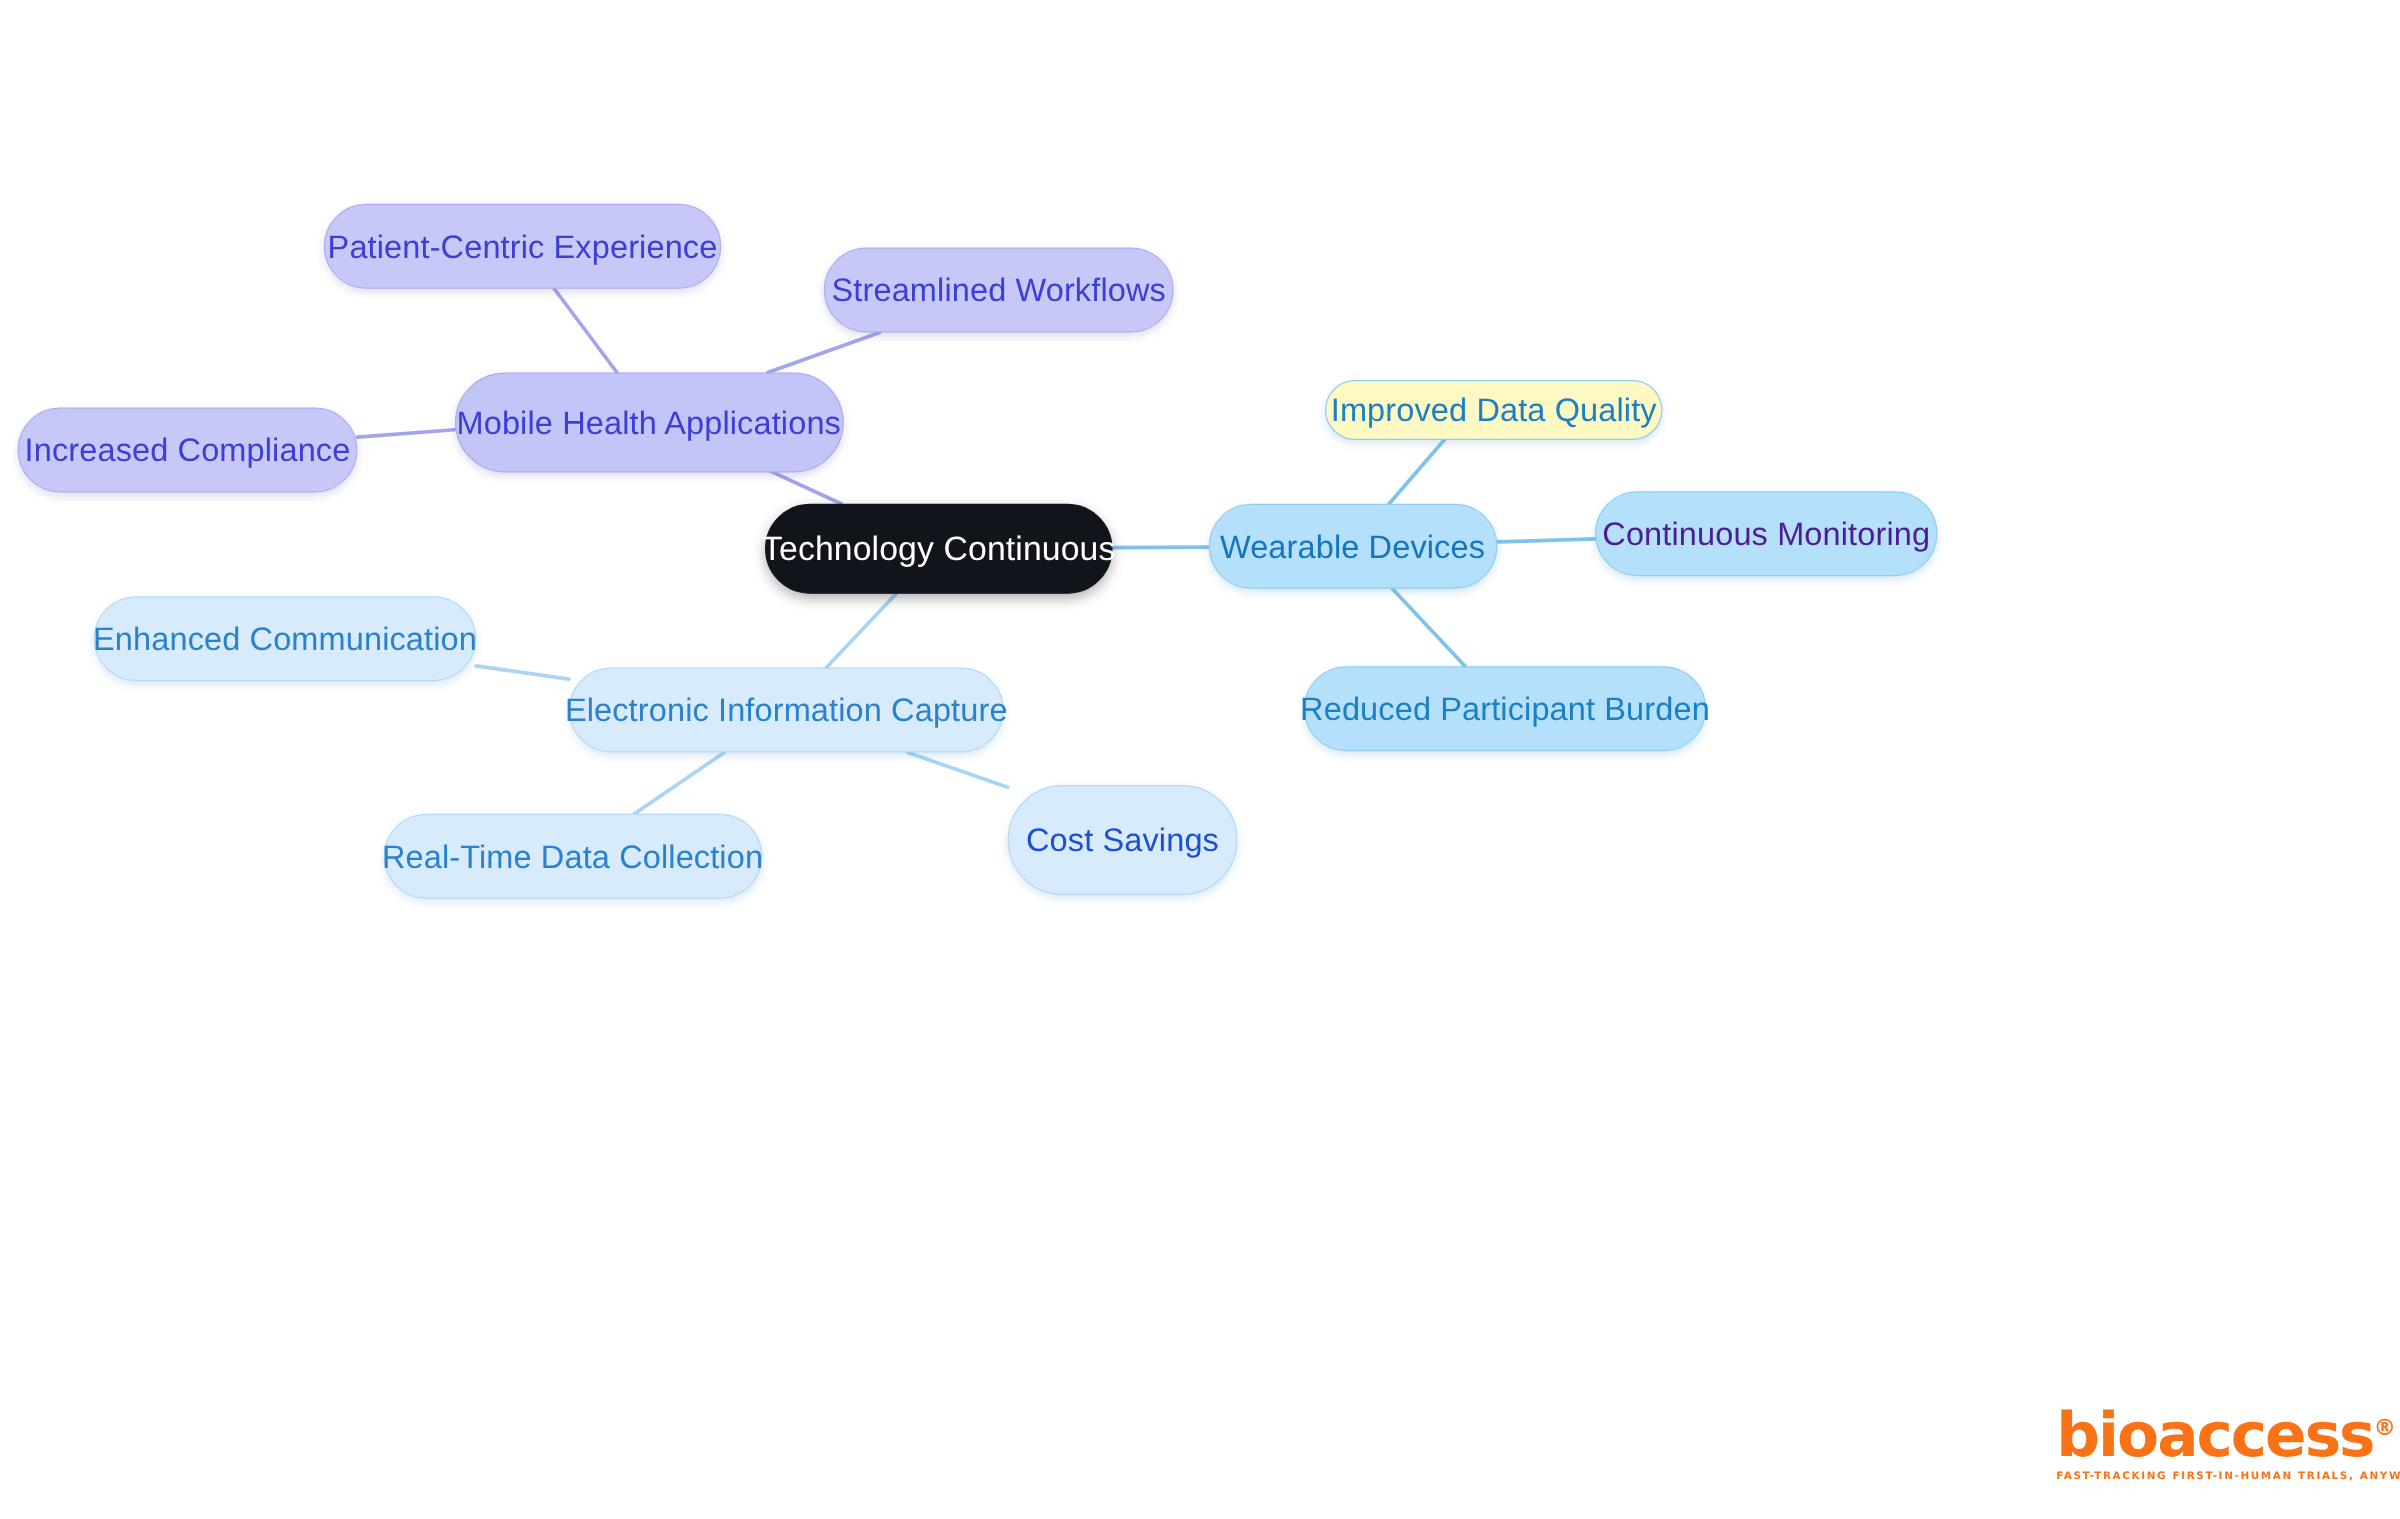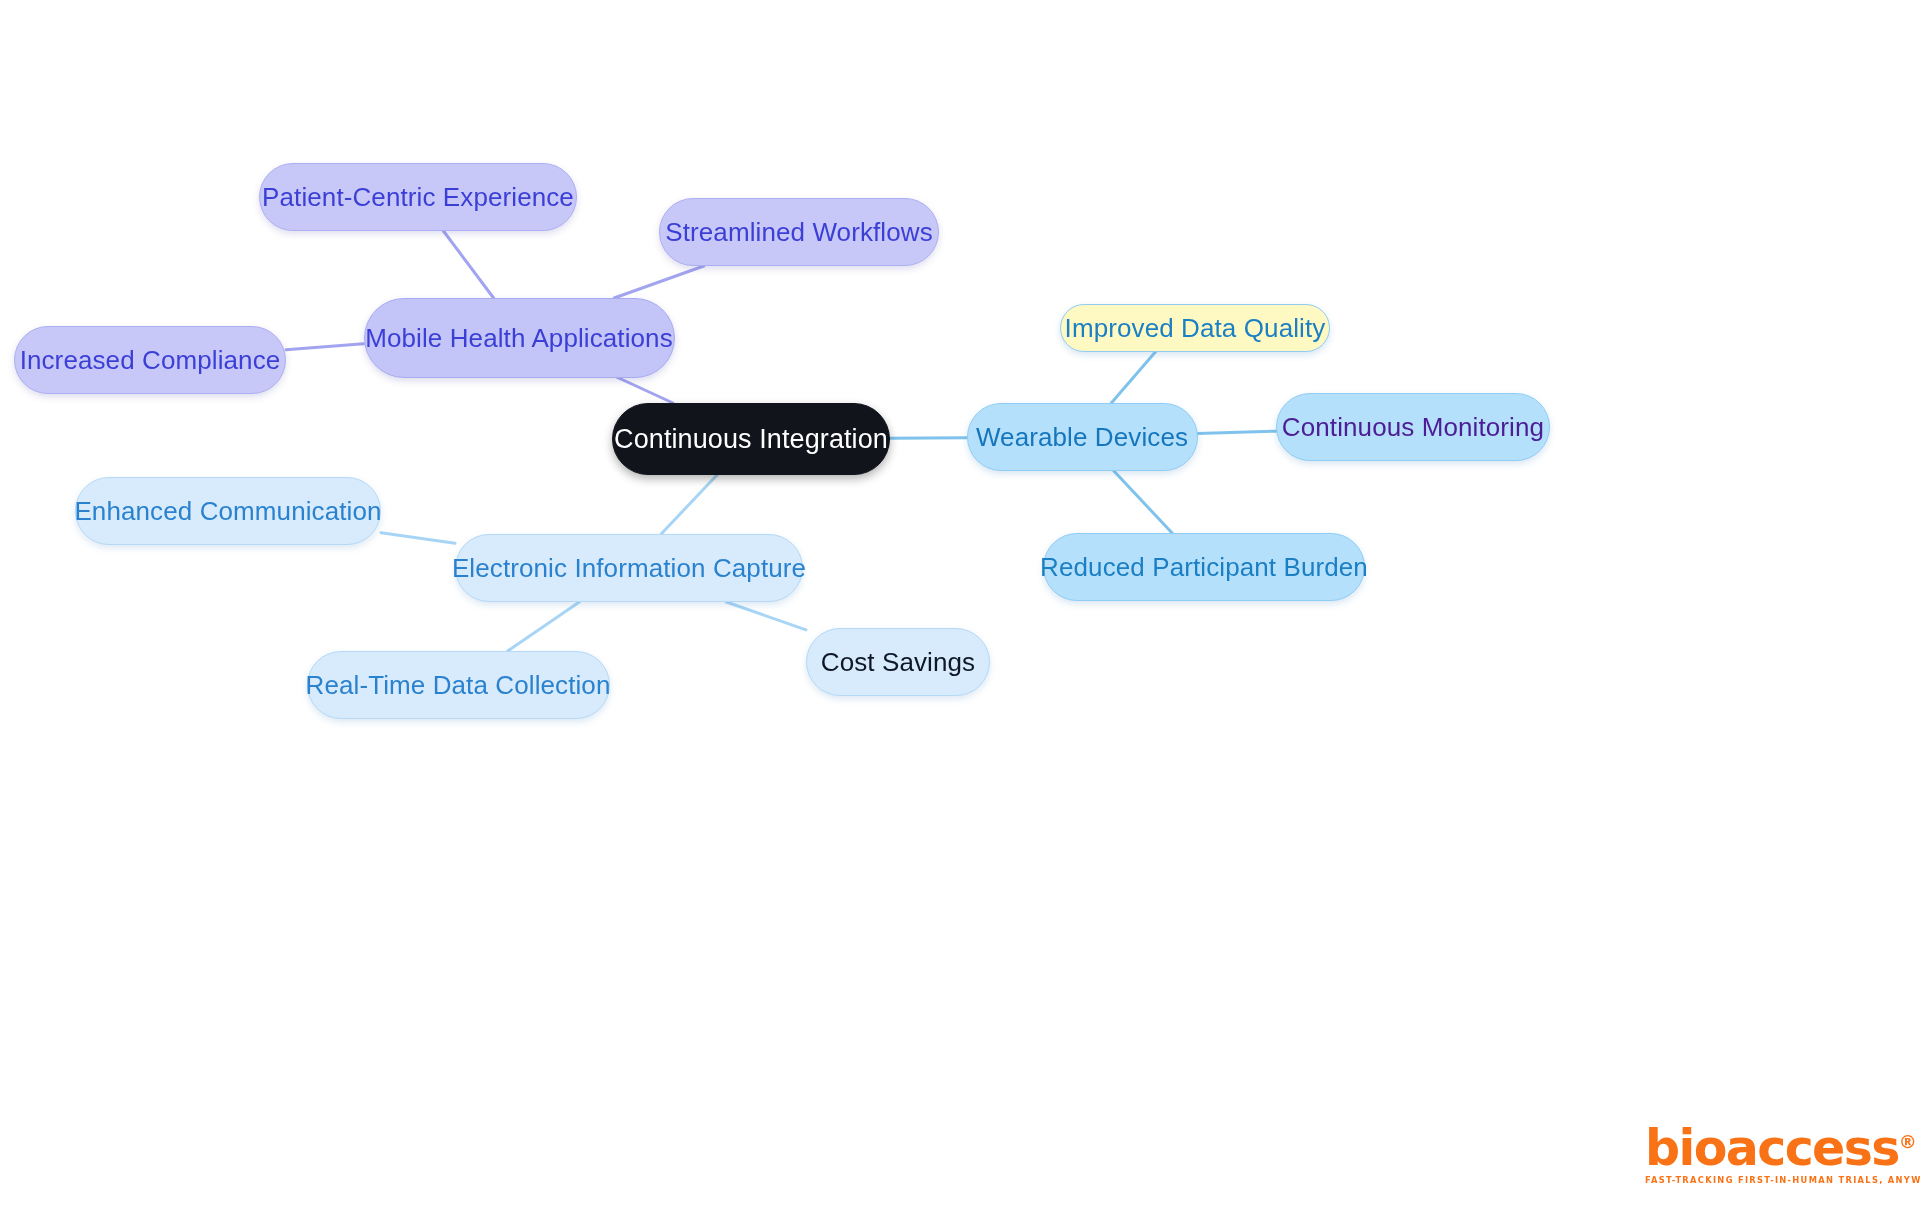--- a/index.html
+++ b/index.html
@@ -139,21 +139,21 @@
       <line x1="1197.5" y1="433.5105740181269" x2="1276" y2="431.1389728096677" stroke="#7fc3ec" stroke-width="3" stroke-linecap="round"></line>
       <line x1="1113.9076923076923" y1="471" x2="1172.0923076923077" y2="533" stroke="#7fc3ec" stroke-width="3" stroke-linecap="round"></line>
       <line x1="455" y1="543.2668329177058" x2="381" y2="532.7481296758104" stroke="#a8d5f5" stroke-width="3" stroke-linecap="round"></line>
       <line x1="579.3076923076923" y1="602" x2="507.6923076923077" y2="651" stroke="#a8d5f5" stroke-width="3" stroke-linecap="round"></line>
       <line x1="726.2978723404256" y1="602" x2="806" y2="629.8513011152417" stroke="#a8d5f5" stroke-width="3" stroke-linecap="round"></line>
     </svg>
 
   <div id="node-layer">
 
     <div class="node node-root" style="left: 612px; top: 403px; width: 278px; height: 72px; background: rgb(18, 20, 28); color: rgb(255, 255, 255);">
-      <span>Continuous Integration</span>
+      <span>Technology Continuous</span>
     </div>
 
     <div class="node node-purple-branch" style="left: 363.5px; top: 298px; width: 311px; height: 80px; background: rgb(195, 196, 247); color: rgb(59, 63, 214);">
       <span>Mobile Health Applications</span>
     </div>
 
     <div class="node node-purple-leaf" style="left: 259px; top: 163px; width: 318px; height: 68px; background: rgb(199, 200, 248); color: rgb(59, 63, 214);">
       <span>Patient-Centric Experience</span>
     </div>
 
@@ -186,21 +186,21 @@
     </div>
 
     <div class="node node-blue-leaf-soft" style="left: 75px; top: 477px; width: 306px; height: 68px; background: rgb(215, 235, 252); color: rgb(42, 130, 207);">
       <span>Enhanced Communication</span>
     </div>
 
     <div class="node node-blue-leaf-soft" style="left: 306.5px; top: 651px; width: 303px; height: 68px; background: rgb(215, 235, 252); color: rgb(42, 130, 207);">
       <span>Real-Time Data Collection</span>
     </div>
 
-    <div class="node node-blue-leaf-soft" style="left: 806px; top: 628px; width: 184px; height: 68px; background: rgb(215, 235, 252); color: #0f172a;">
+    <div class="node node-blue-leaf-soft" style="left: 806px; top: 628px; width: 184px; height: 88px; background: rgb(215, 235, 252); color: #1d4ed8;">
       <span>Cost Savings</span>
     </div>
 
   </div>
 
   <div id="logo">
     <div id="logo-word"><span>bioaccess</span><span id="logo-reg">®</span></div>
     <div id="logo-tagline">FAST-TRACKING FIRST-IN-HUMAN TRIALS, ANYWHERE</div>
   </div>
 

